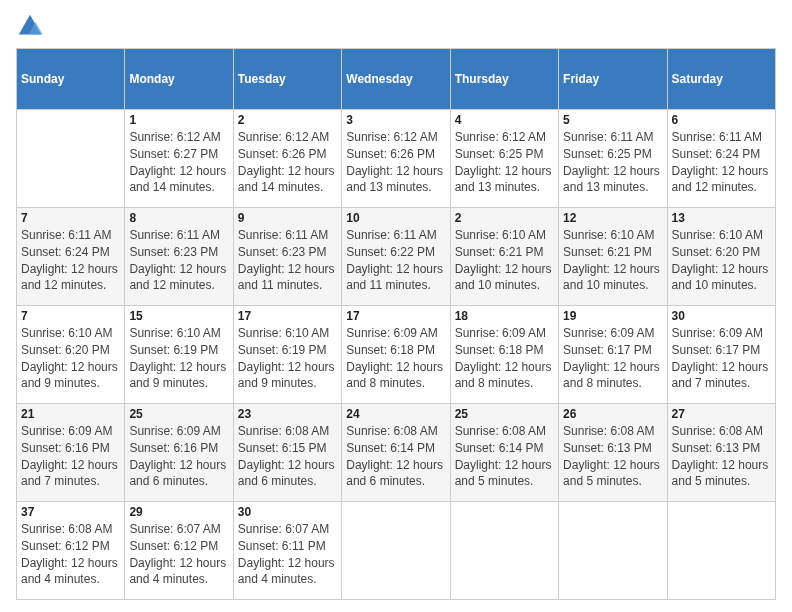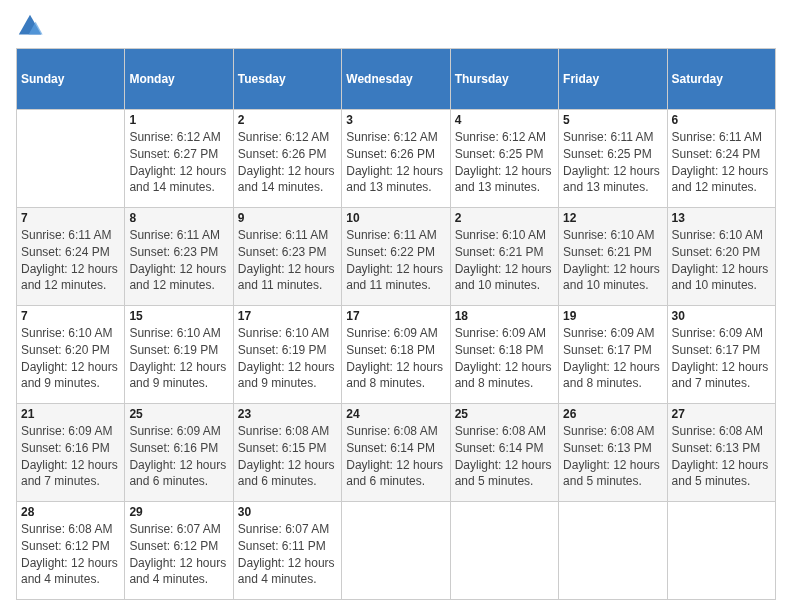--- a/index.html
+++ b/index.html
@@ -246,21 +246,21 @@
             <span class="day-num">26</span>
             <div class="day-info">Sunrise: 6:08 AM<br>Sunset: 6:13 PM<br>Daylight: 12 hours<br>and 5 minutes.</div>
           </td>
           <td>
             <span class="day-num">27</span>
             <div class="day-info">Sunrise: 6:08 AM<br>Sunset: 6:13 PM<br>Daylight: 12 hours<br>and 5 minutes.</div>
           </td>
         </tr>
         <tr>
           <td>
-            <span class="day-num">28</span>
+            <span class="day-num">37</span>
             <div class="day-info">Sunrise: 6:08 AM<br>Sunset: 6:12 PM<br>Daylight: 12 hours<br>and 4 minutes.</div>
           </td>
           <td>
             <span class="day-num">29</span>
             <div class="day-info">Sunrise: 6:07 AM<br>Sunset: 6:12 PM<br>Daylight: 12 hours<br>and 4 minutes.</div>
           </td>
           <td>
             <span class="day-num">30</span>
             <div class="day-info">Sunrise: 6:07 AM<br>Sunset: 6:11 PM<br>Daylight: 12 hours<br>and 4 minutes.</div>
           </td>

